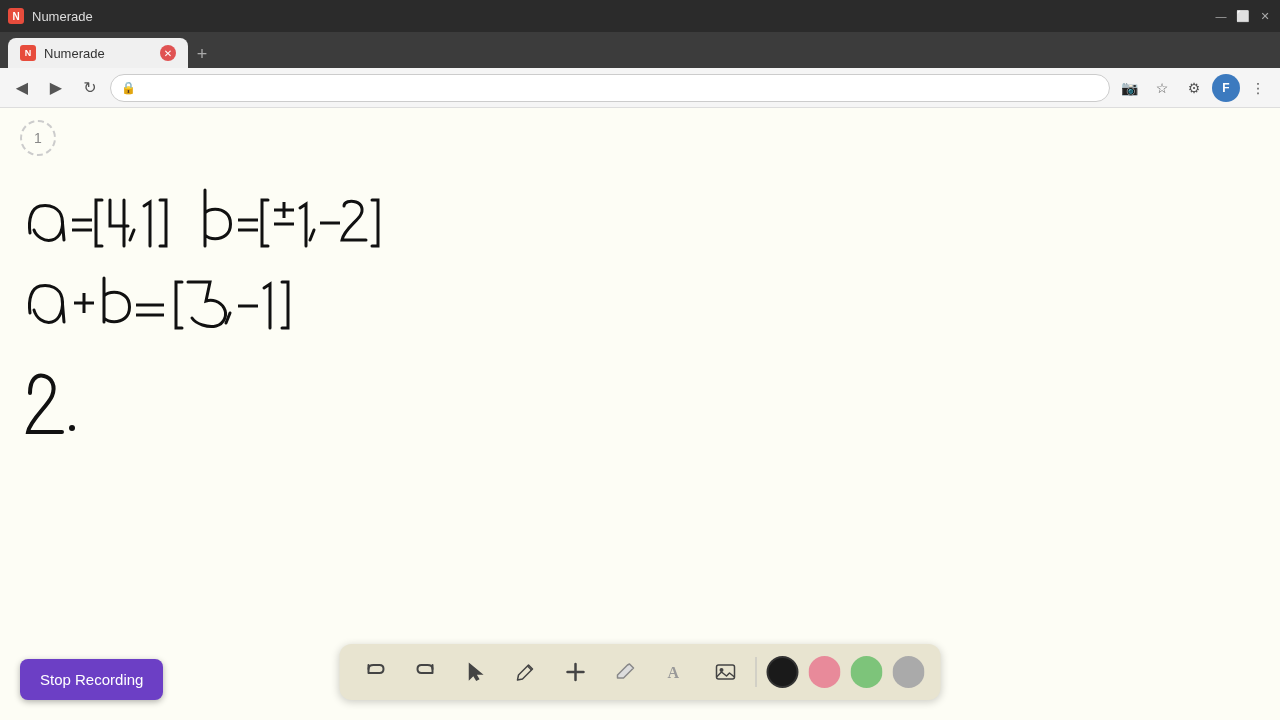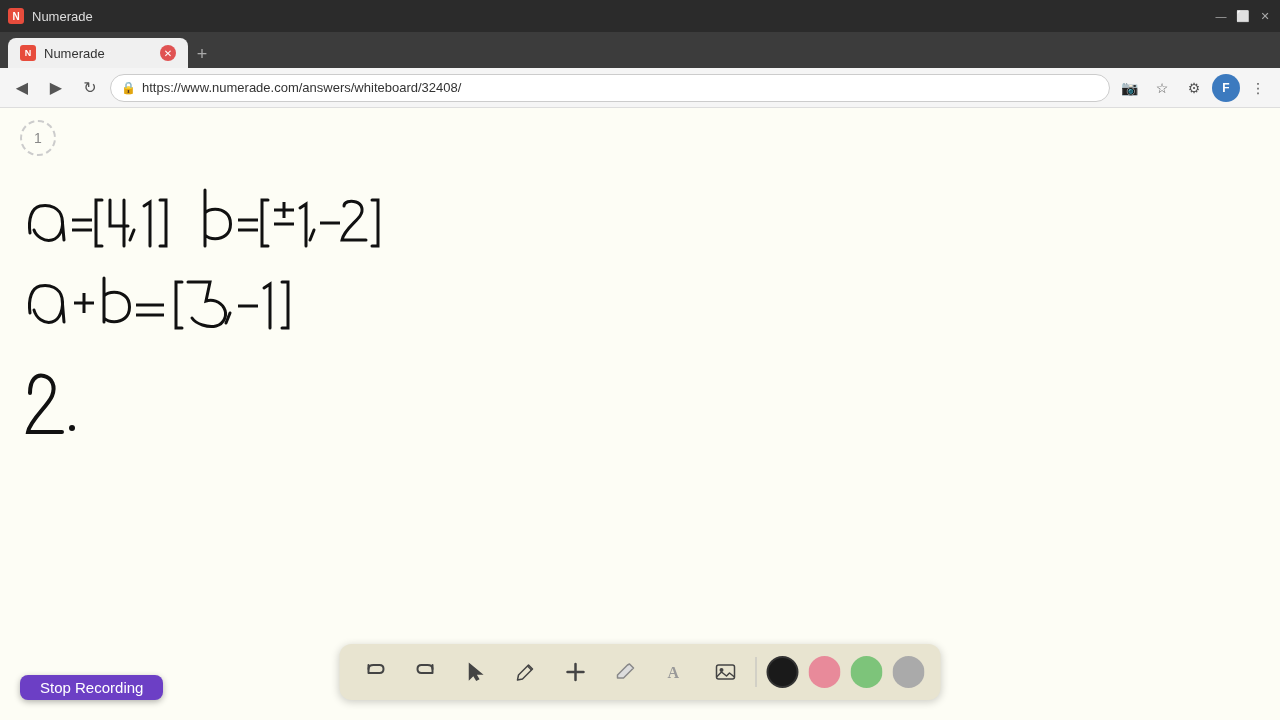--- a/index.html
+++ b/index.html
@@ -219,21 +219,21 @@
 
     
     .stop-recording-btn {
       position: absolute;
       bottom: 20px;
       left: 20px;
       background: #6c3fc5;
       color: white;
       border: none;
       border-radius: 8px;
-      padding: 4px 20px;
+      padding: 12px 20px;
       font-size: 15px;
       font-weight: 500;
       cursor: pointer;
       box-shadow: 0 2px 6px rgba(0,0,0,0.3);
     }
 
     
     .title-bar-title {
       color: #ddd;
       font-size: 13px;
@@ -284,21 +284,20 @@
     <div class="tab-new">+</div>
   </div>
 
   <div class="nav-bar">
     <button class="nav-btn">◀</button>
     <button class="nav-btn">▶</button>
     <button class="nav-btn">↻</button>
 
     <div class="address-bar">
       <span class="address-lock">🔒</span>
-      <span>https://www.numerade.com/answers/whiteboard/32408/</span>
     </div>
 
     <div class="nav-right">
       <button class="nav-right-btn">📷</button>
       <button class="nav-right-btn">☆</button>
       <button class="nav-right-btn">⚙</button>
       <button class="nav-right-btn" style="background:#3c7abf; color:white; border-radius:50%; font-size:12px; font-weight:bold;">F</button>
       <button class="nav-right-btn">⋮</button>
     </div>
   </div>

